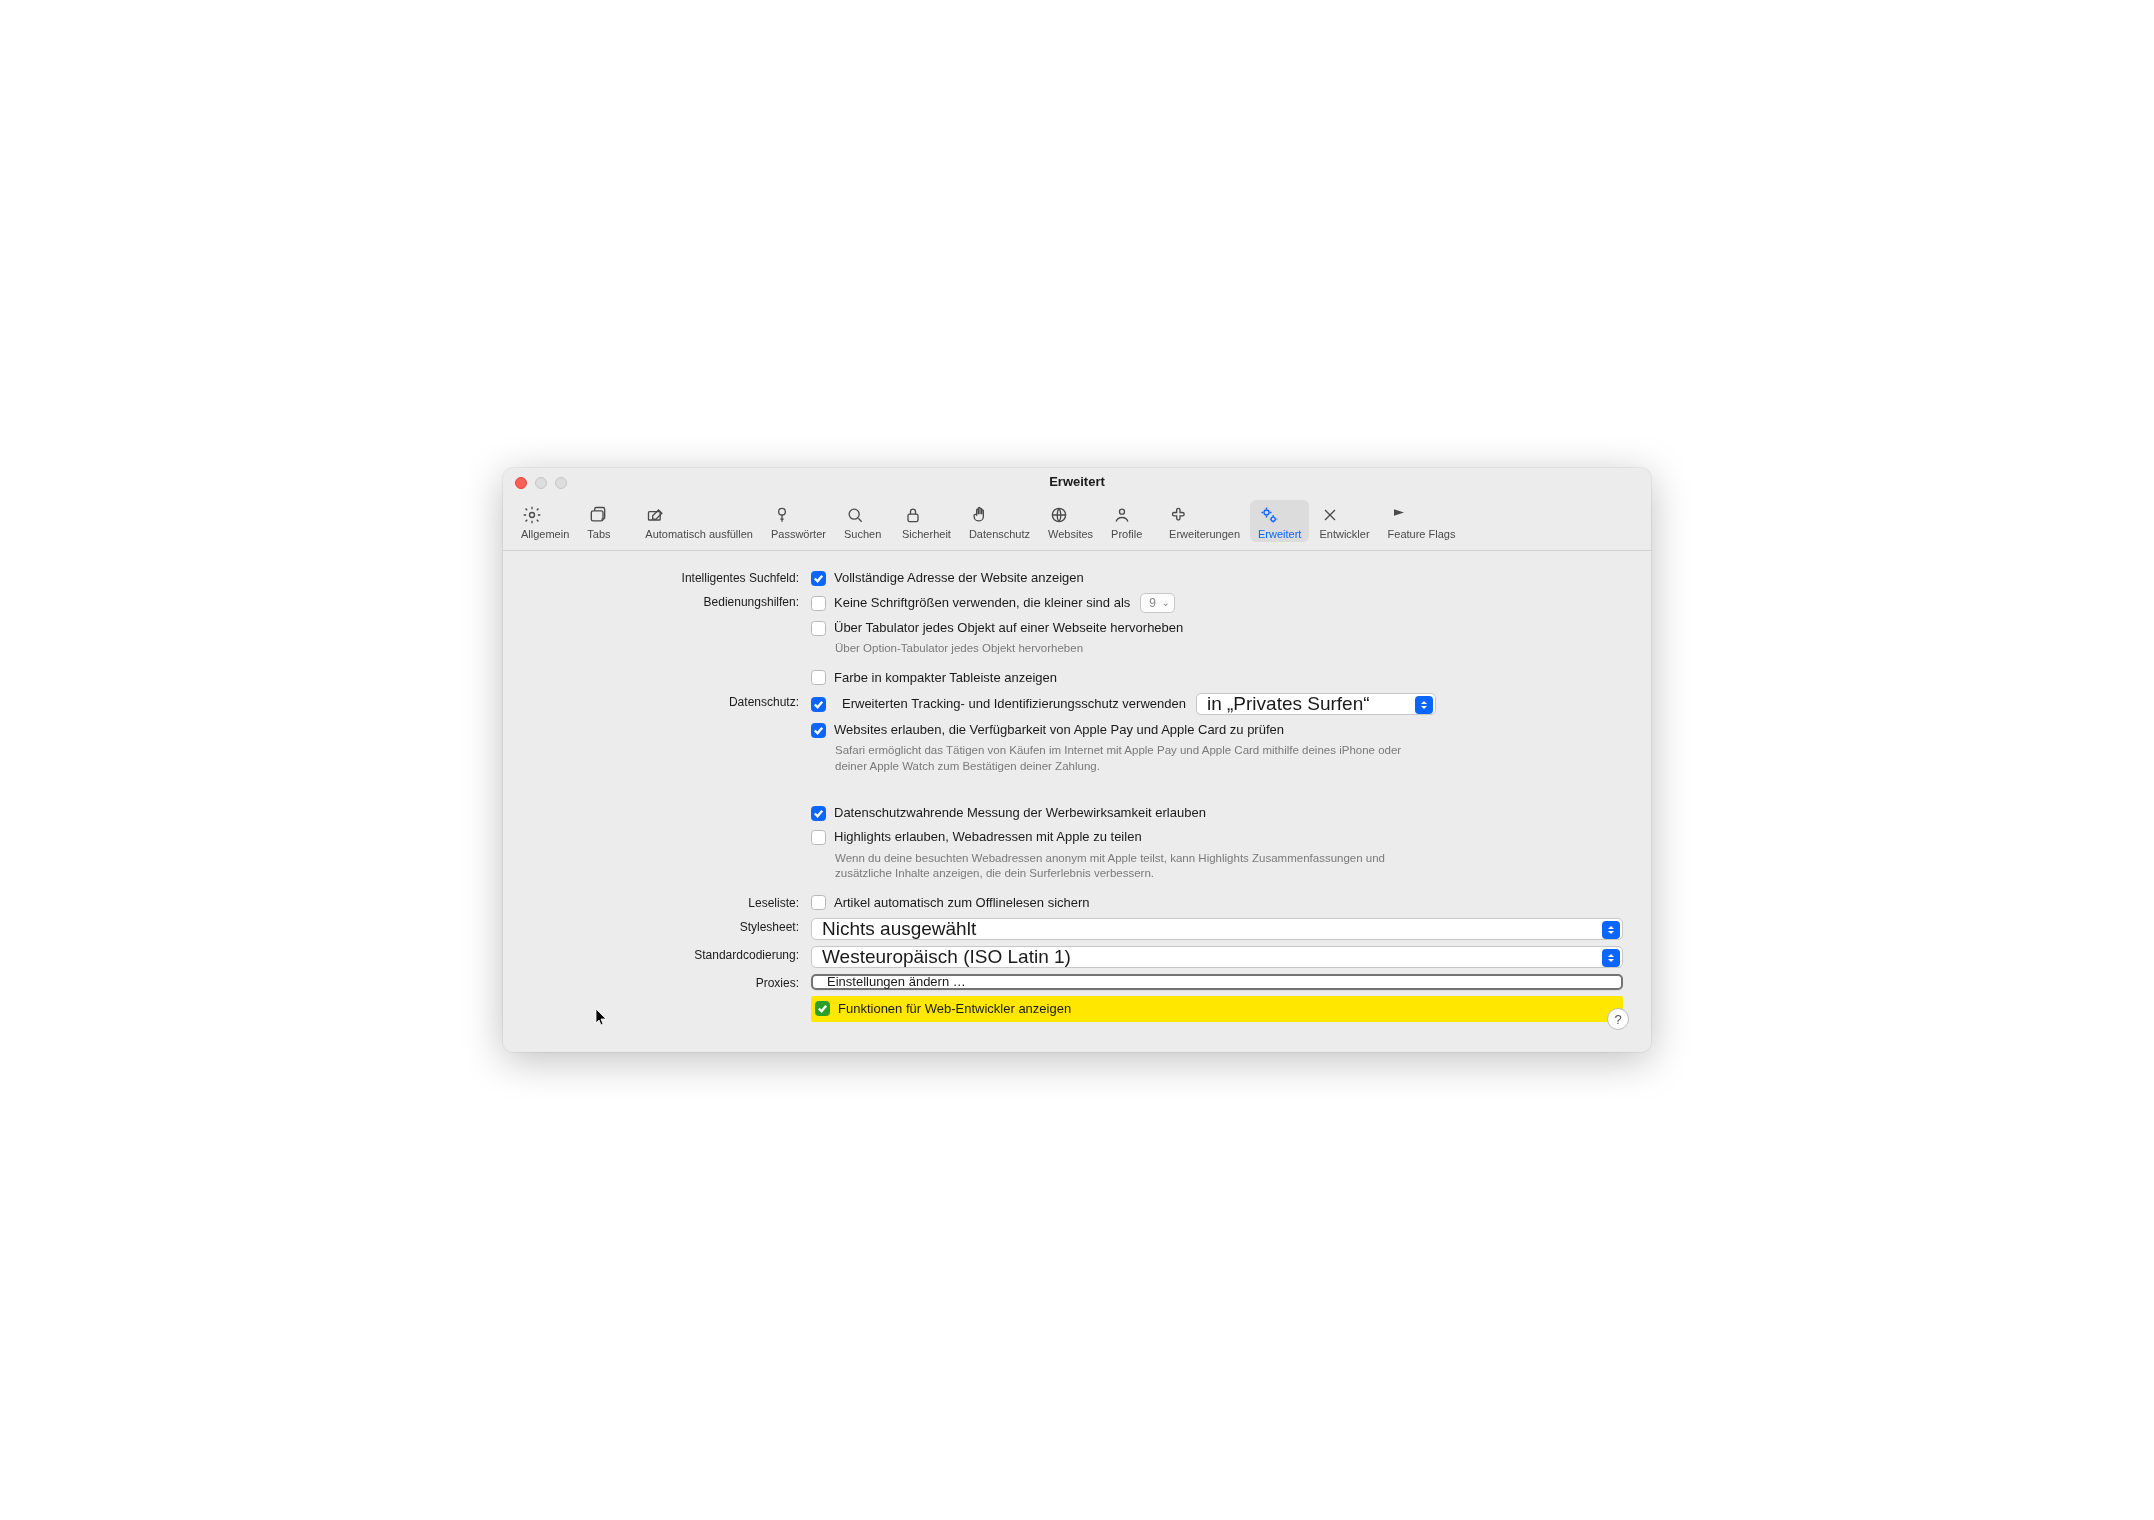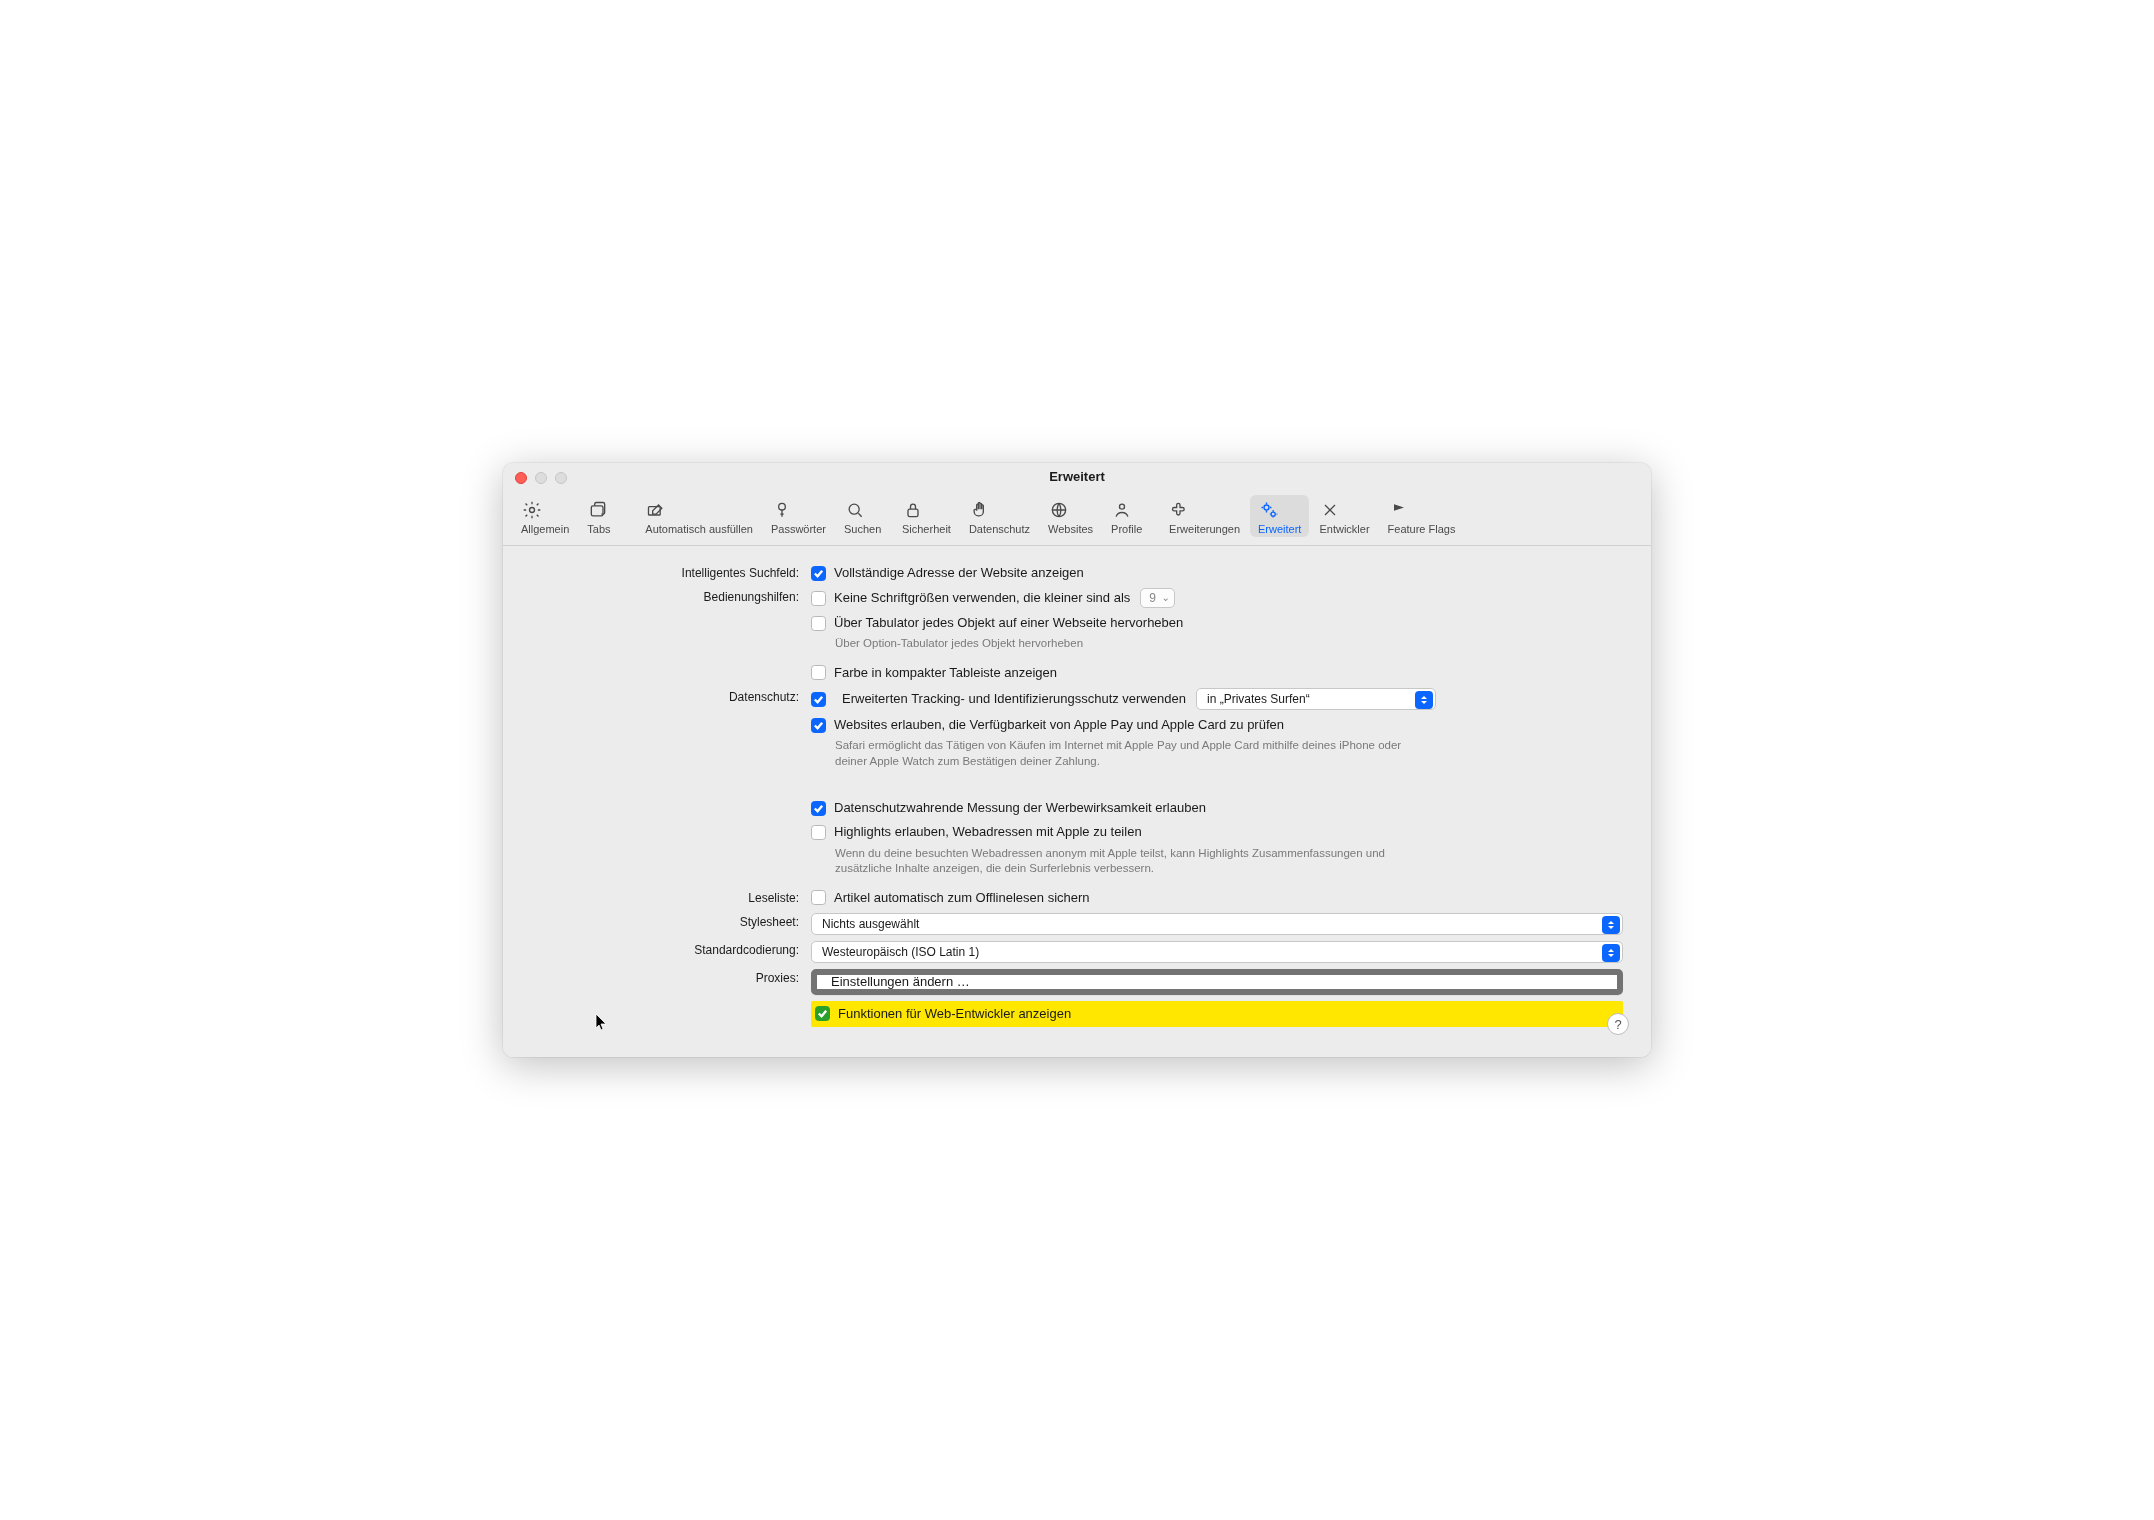--- a/index.html
+++ b/index.html
@@ -145,39 +145,39 @@
 }
 .mini-select .chev {
   position:absolute; right:4px; top:2px; font-size:10px; color:#888;
 }
 .popup {
   height: 22px;
   border: 1px solid #c7c7c7;
   border-radius: 5px;
   background: #fff;
   padding: 0 26px 0 10px;
-  font-size: 12px;
+  font-size: 19px;
   position: relative;
   display:inline-flex; align-items:center;
   min-width: 230px;
 }
 .popup .arrows {
   position:absolute; right:2px; top:2px; width:18px; height:18px;
   background:#0a66ff; border-radius:4px;
   display:flex; flex-direction:column; align-items:center; justify-content:center;
 }
 .popup .arrows::before, .popup .arrows::after {
   content:""; width:0;height:0; border-left:3px solid transparent; border-right:3px solid transparent;
 }
 .popup .arrows::before { border-bottom:3px solid #fff; margin-bottom:2px;}
 .popup .arrows::after  { border-top:3px solid #fff; }
 
 .push-btn {
-  height: 26px;
-  border: 6px solid #737373;
+  height: 16px;
+  border: 2px solid #737373;
   border-radius: 5px;
   background: #fff;
   padding: 0 14px;
   font-size: 13px;
   display:inline-flex; align-items:center;
   box-shadow: 0 1px 1px rgba(0,0,0,0.05);
 }
 .highlight {
   background: #ffe700;
   display:inline-flex;

